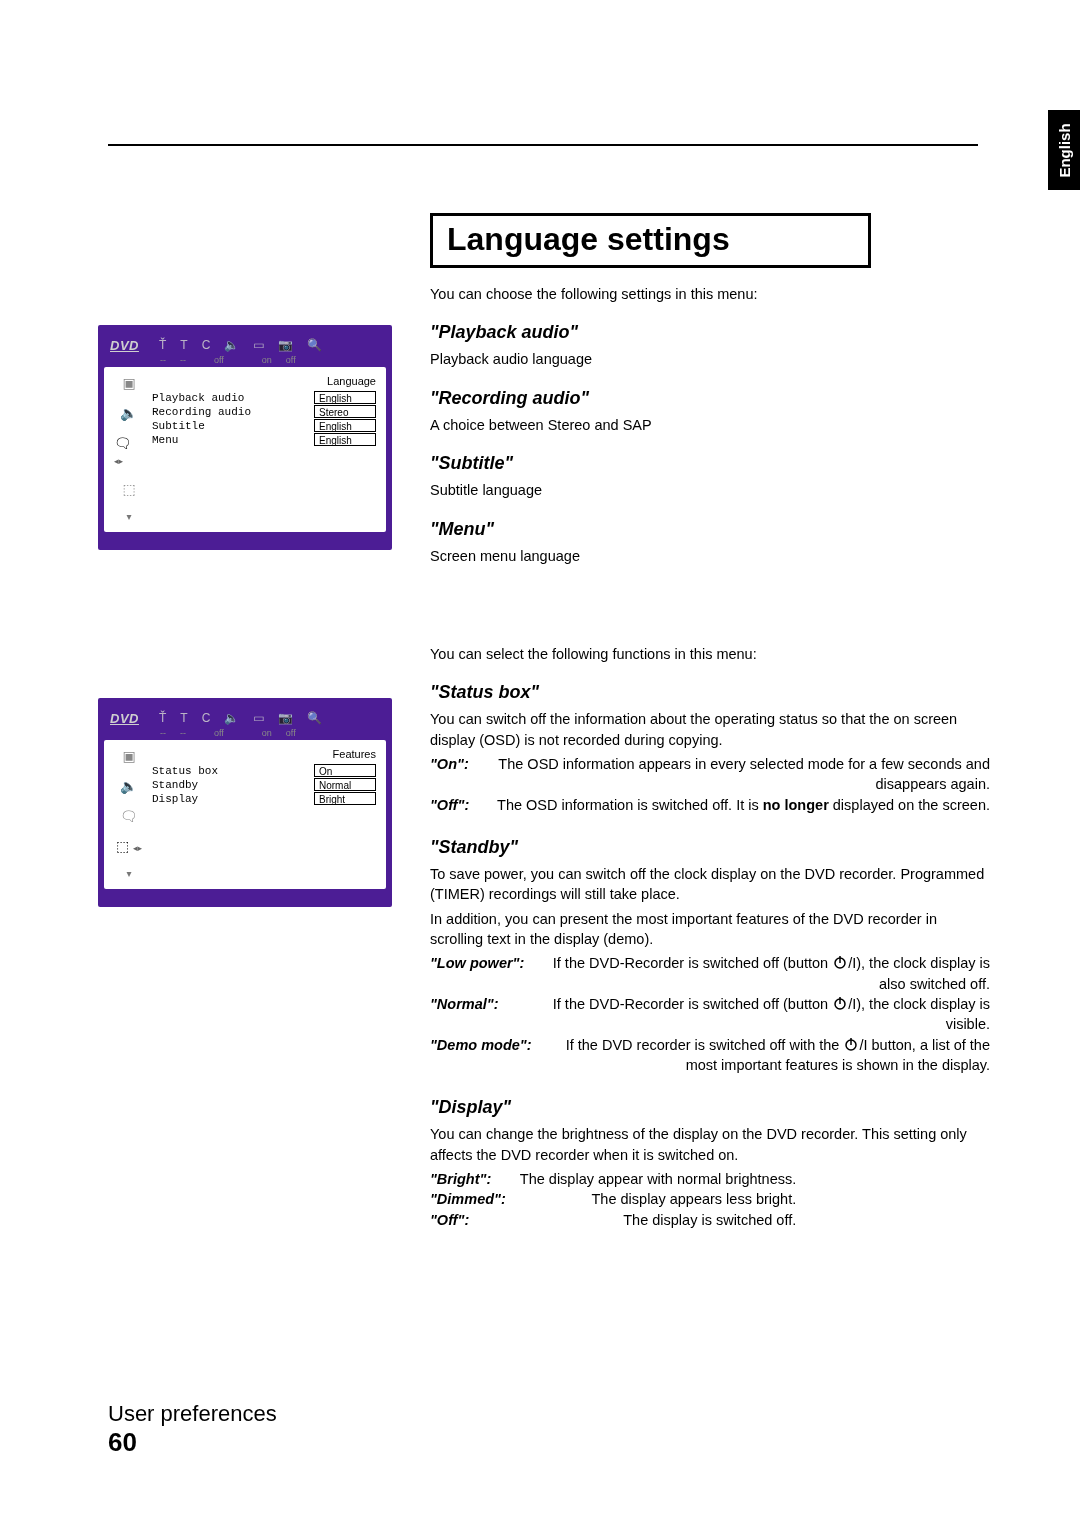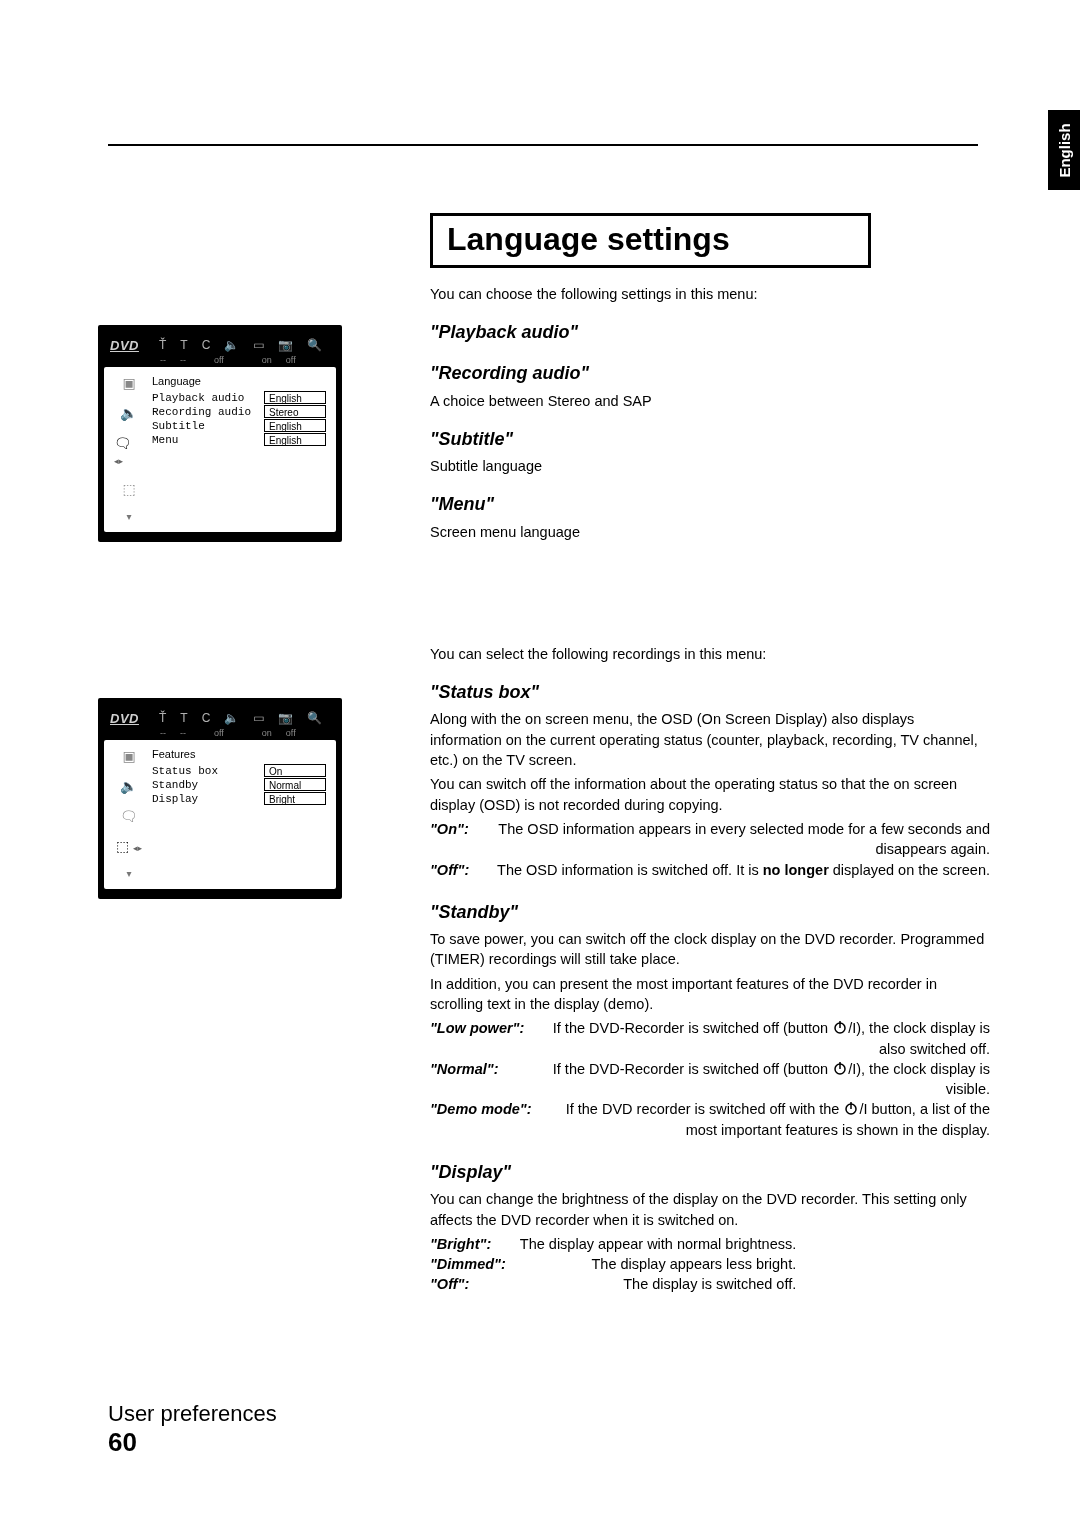--- a/index.html
+++ b/index.html
@@ -79,27 +79,27 @@
   .dl .row { display: table-row; }
   .dl .term { display: table-cell; font-weight: bold; font-style: italic; padding-right: 14px; vertical-align: top; white-space: nowrap; }
   .dl .def { display: table-cell; vertical-align: top; text-align: right; }
 
   .power-sym { display:inline-block; width:16px; height:16px; vertical-align:-2px; }
 
   
   .osd {
     position: absolute;
     left: 98px;
-    width: 244px;
-    background: #000000;
+    width: 294px;
+    background: #4c1d95;
     color: #fff;
     font-family: Arial, sans-serif;
     font-size: 11px;
     border-radius: 2px;
-    padding: 6px 6px 10px 6px;
+    padding: 6px 6px 18px 6px;
     box-sizing: border-box;
   }
   .osd .topbar {
     display: flex;
     align-items: center;
     height: 28px;
     gap: 14px;
     padding: 0 6px;
     color: #cfcfcf;
     font-size: 12px;
@@ -132,20 +132,21 @@
     color: #888;
     font-size: 14px;
   }
   .osd .side .sel-arrows { font-size:9px; color:#666; margin-top:-6px;}
   .osd .side .active { color:#000; }
   .osd .content {
     flex: 1;
     padding-left: 8px;
   }
   .osd .section-label {
+    text-align: right;
     font-size: 11px;
     margin-bottom: 4px;
   }
   .osd .optrow {
     display: flex;
     align-items: center;
     font-size: 11px;
     margin: 1px 0;
   }
   .osd .optrow .lbl { flex: 1; font-family: Liberation Mono, monospace; }
@@ -184,20 +185,21 @@
     </div>
 
   <div class="section-header" style="top:213px;">
     <span>Language settings</span>
   </div>
 
   <div class="body-col" style="top:280px;">
     <div class="p">You can choose the following settings in this menu:</div>
 
     <div class="sub-h">"Playback audio"</div>
+    <div class="p">Playback audio language</div>
 
     <div class="sub-h">"Recording audio"</div>
     <div class="p">A choice between Stereo and SAP</div>
 
     <div class="sub-h">"Subtitle"</div>
     <div class="p">Subtitle language</div>
 
     <div class="sub-h">"Menu"</div>
     <div class="p">Screen menu language</div>
   </div>
@@ -248,24 +250,23 @@
         <div class="optrow">
             <span class="lbl">Menu</span>
             <span class="val">English</span>
           </div>
       </div>
     </div>
   </div>
 
 
   <div class="body-col wide" style="top:640px;">
-    <div class="p">You can select the following recordings in this menu:</div>
+    <div class="p">You can select the following functions in this menu:</div>
 
     <div class="sub-h">"Status box"</div>
-    <div class="p">Along with the on screen menu, the OSD (On Screen Display) also displays information on the current operating status (counter, playback, recording, TV channel, etc.) on the TV screen.</div>
     <div class="p">You can switch off the information about the operating status so that the on screen display (OSD) is not recorded during copying.</div>
     <div class="dl">
       <div class="row">
           <span class="term">"On":</span>
           <span class="def">The OSD information appears in every selected mode for a few seconds and disappears again.</span>
         </div>
       <div class="row">
           <span class="term">"Off":</span>
           <span class="def"><span>The OSD information is switched off. It is </span><b>no longer</b><span> displayed on the screen.</span></span>
         </div>

